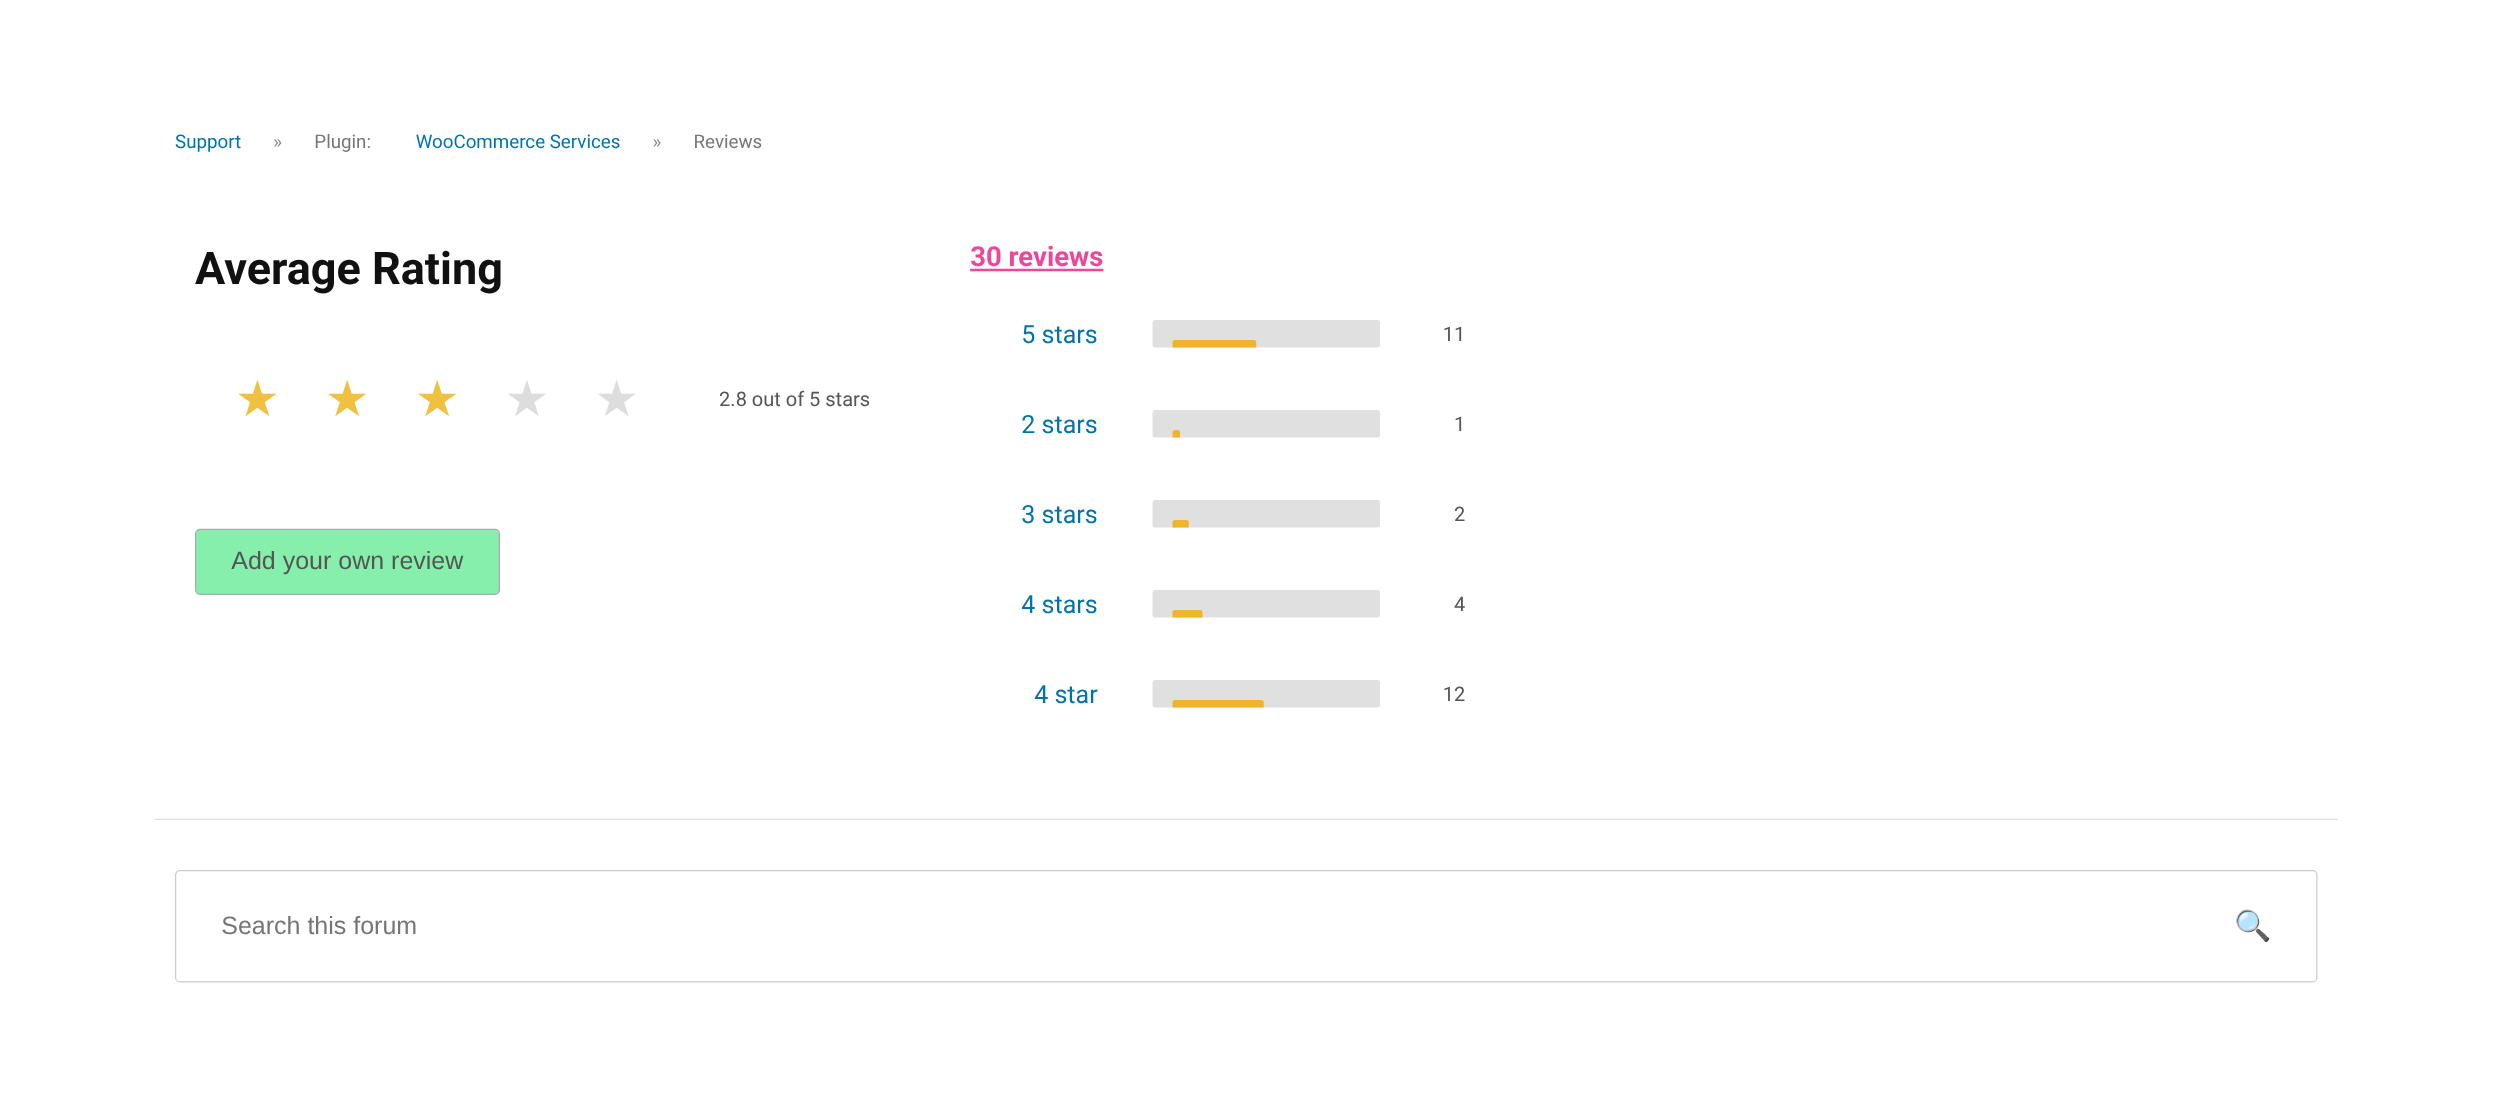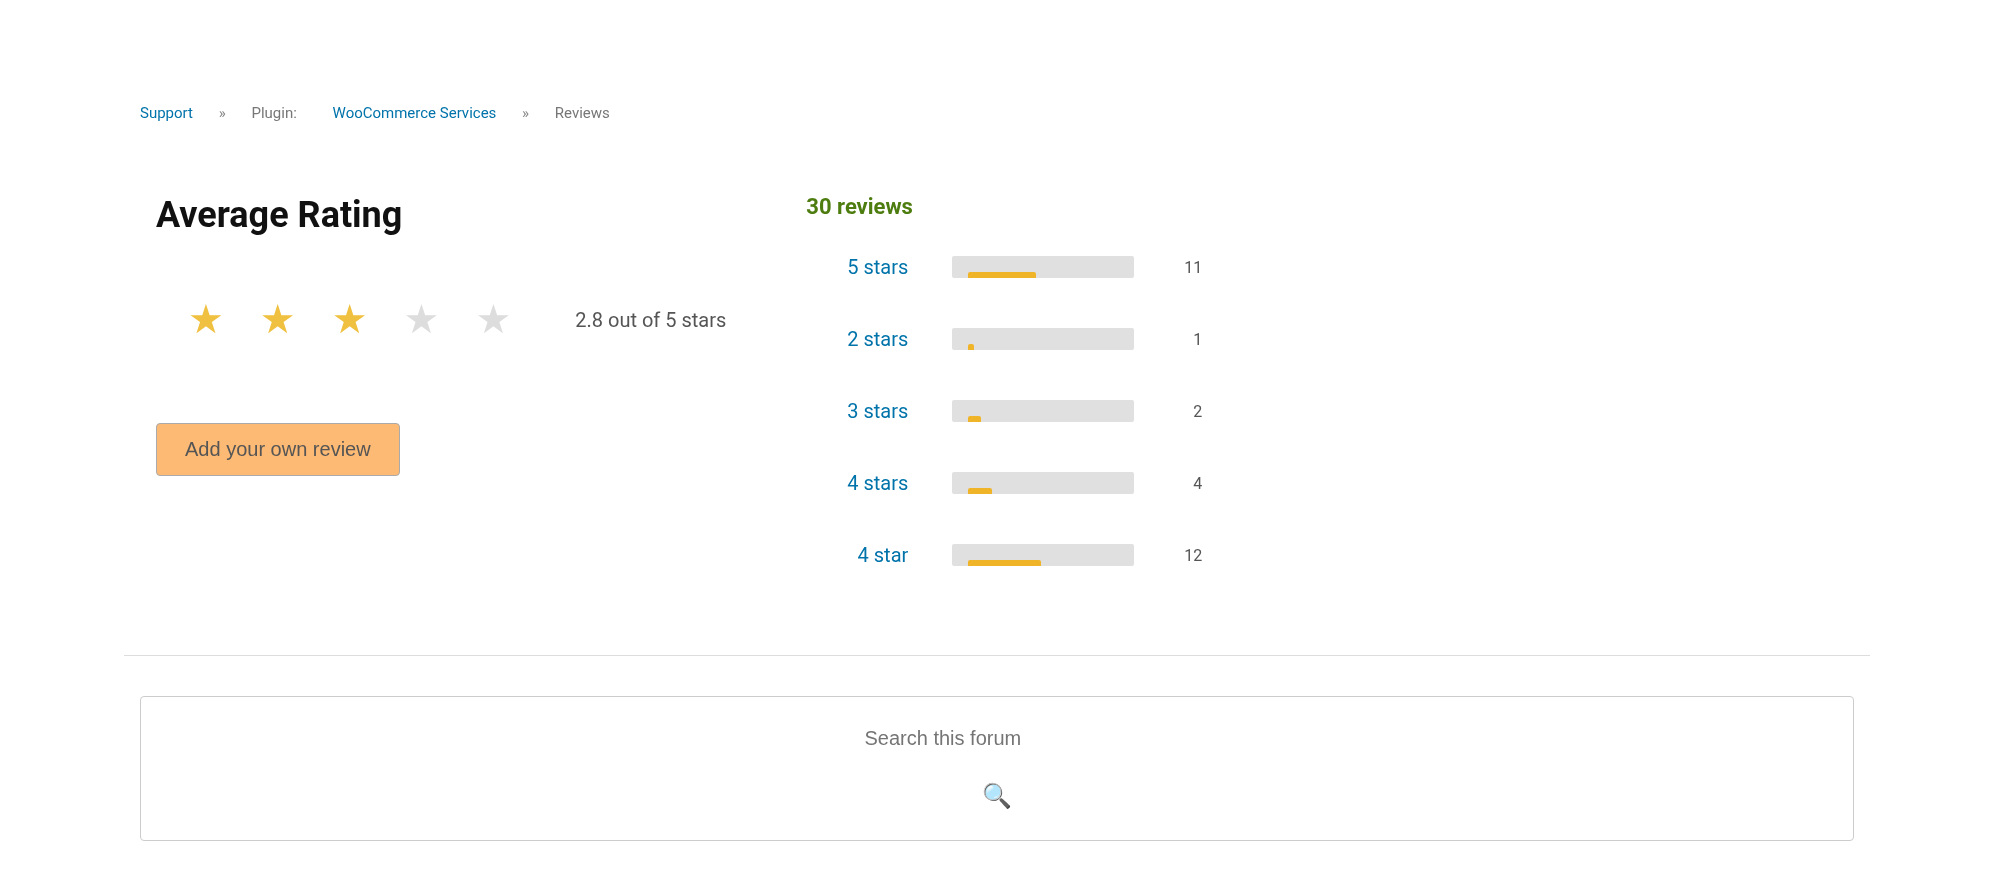--- a/index.html
+++ b/index.html
@@ -58,46 +58,47 @@
 
     .star {
       font-size: 40px;
       color: #f0c040;
     }
     .star.empty {
       color: #ddd;
     }
 
     .rating-text {
-      font-size: 20px;
+      font-size: 16px;
       color: #555;
     }
 
     .add-review-btn {
       display: inline-block;
       padding: 14px 28px;
       border: 1px solid #aaa;
       border-radius: 4px;
-      background: #fdba74;
+      background: #86efac;
       font-size: 20px;
       color: #555;
       cursor: pointer;
       text-decoration: none;
     }
 
     .right-panel {
       flex: 0 0 460px;
       padding-top: 0;
     }
 
     .reviews-count {
       font-size: 22px;
       font-weight: 700;
-      color: #4d7c0f;
+      color: #ec4899;
       margin-bottom: 20px;
+      text-decoration: underline;
     }
 
     .rating-bar-row {
       display: flex;
       align-items: center;
       gap: 12px;
       margin-bottom: 12px;
     }
 
     .rating-bar-label {
@@ -134,21 +135,20 @@
       margin-top: 10px;
     }
 
     .search-box {
       display: flex;
       align-items: center;
       border: 1px solid #ccc;
       border-radius: 4px;
       padding: 14px 20px;
       background: #fff;
-      flex-direction: column;
     }
 
     .search-input {
       flex: 1;
       border: none;
       outline: none;
       font-size: 20px;
       color: #999;
       background: transparent;
     }

